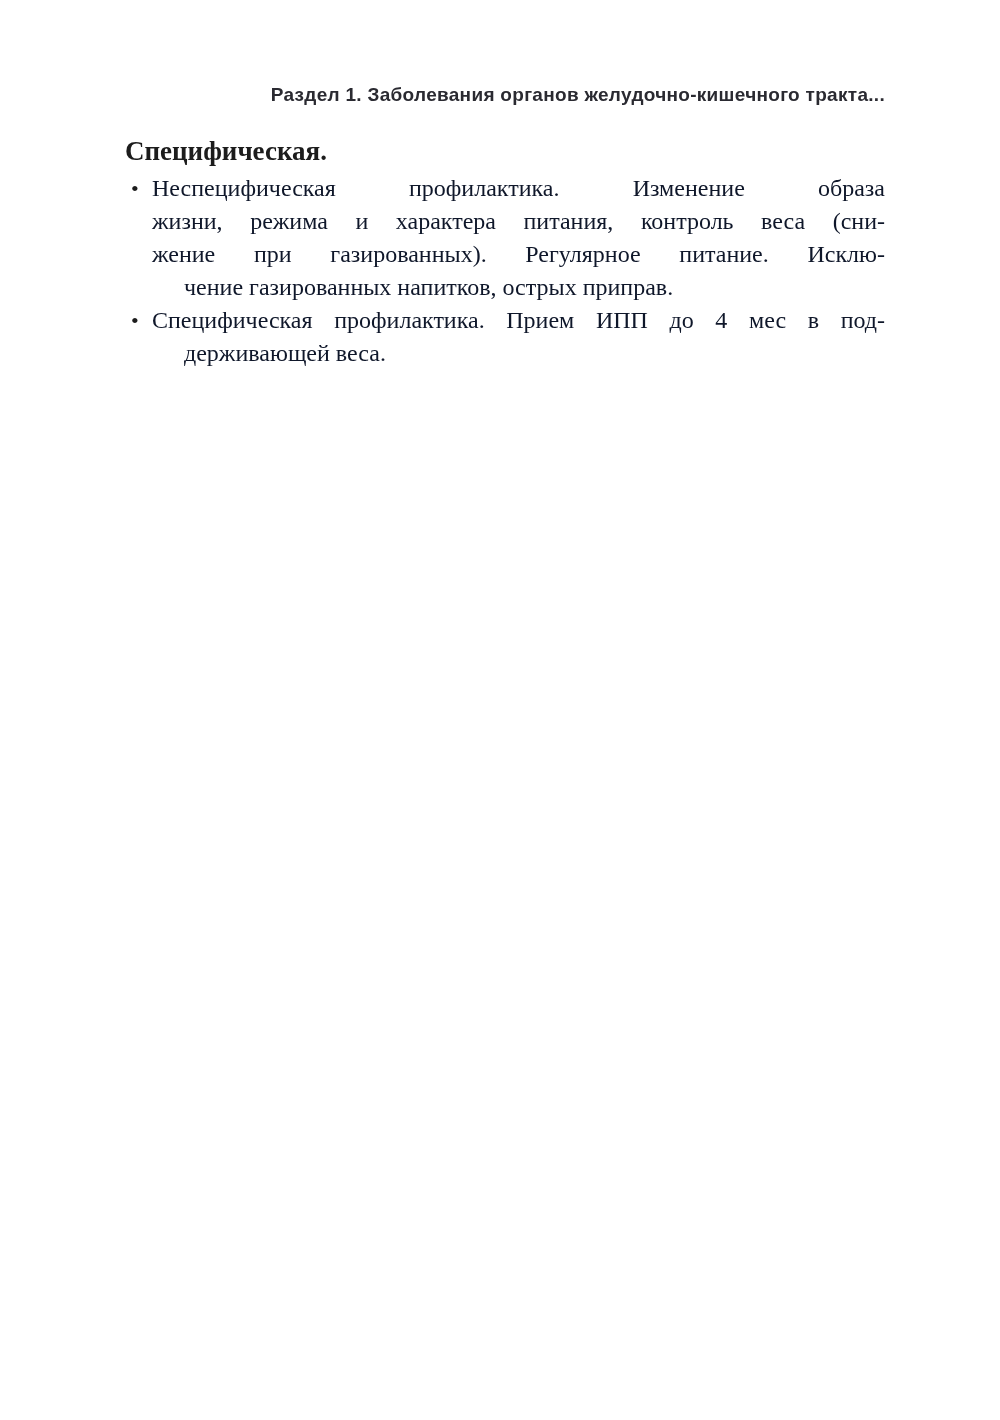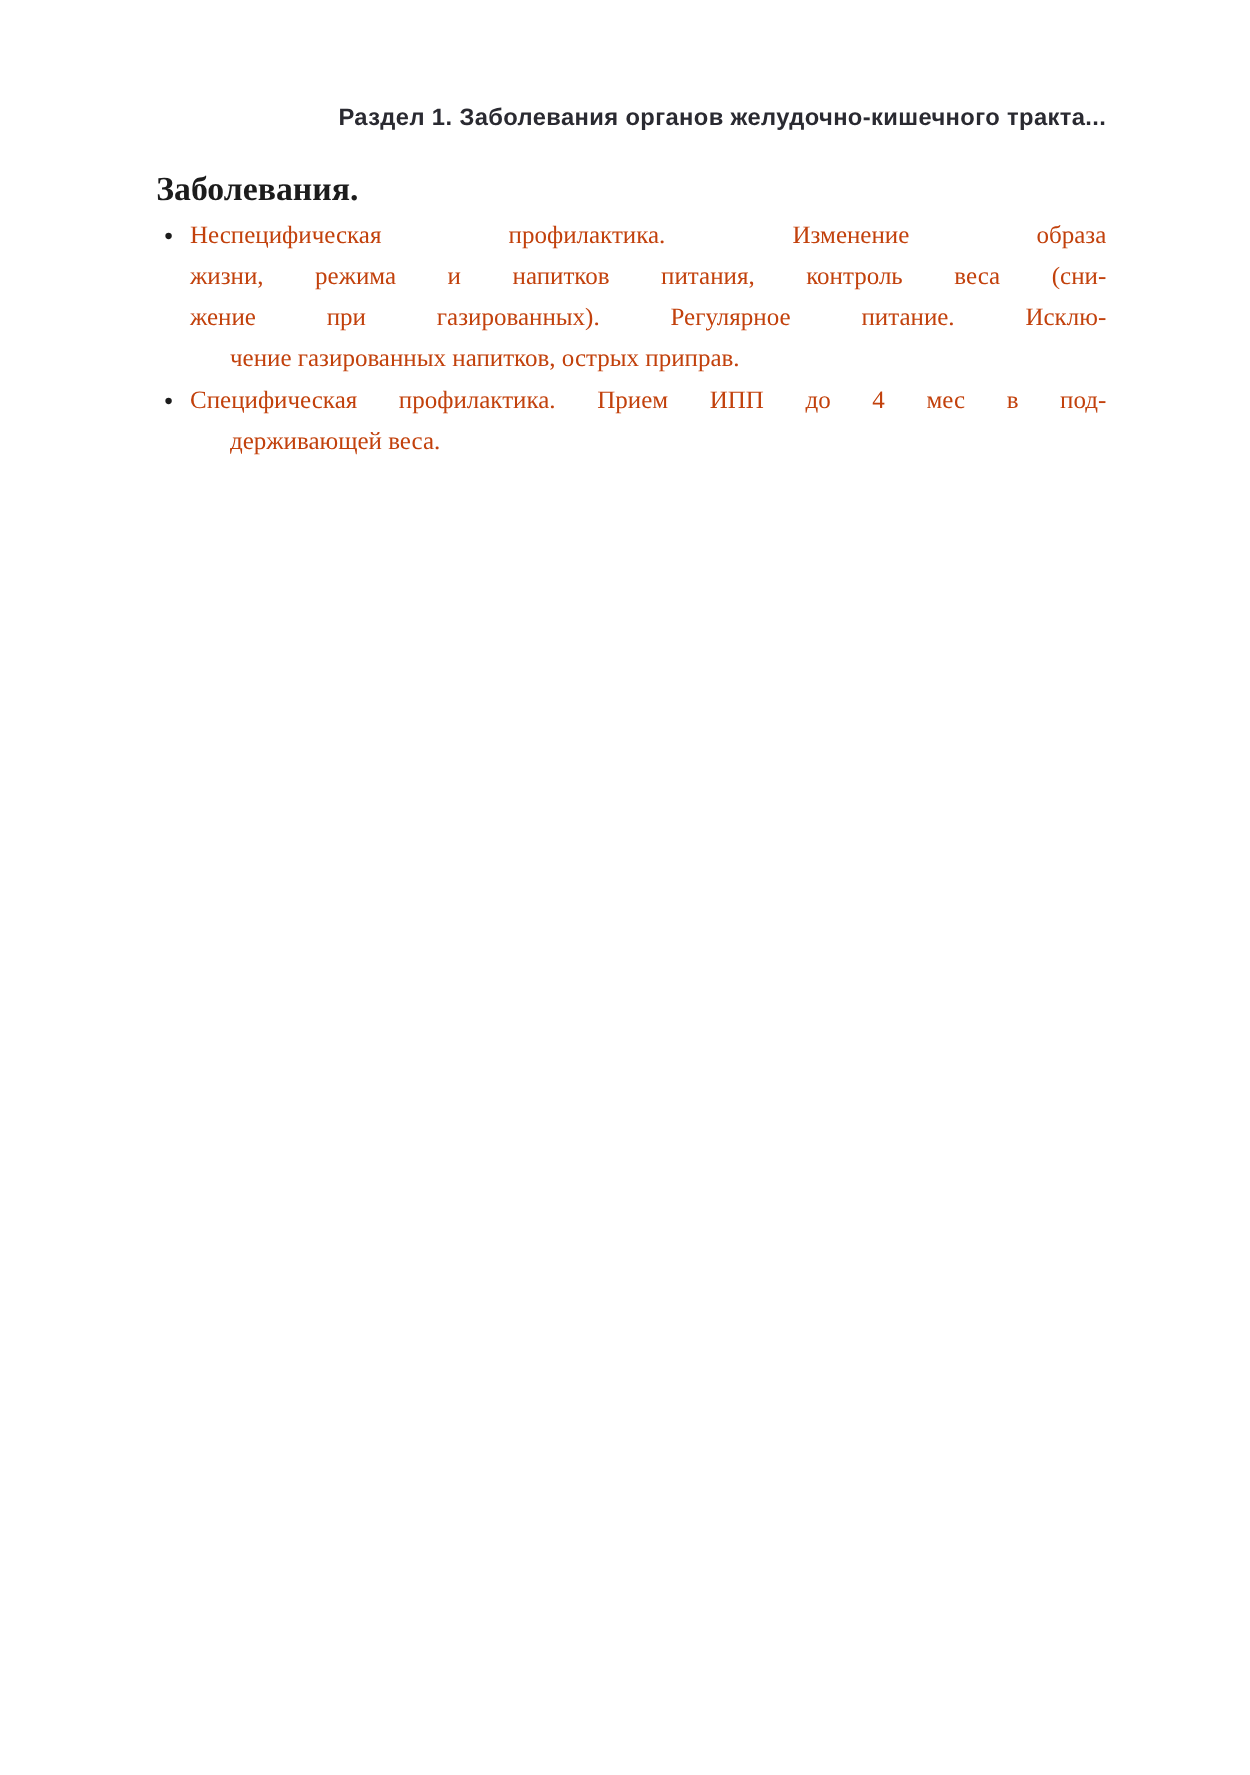--- a/index.html
+++ b/index.html
@@ -53,23 +53,23 @@
   .bullet-marker {
     position: absolute;
     left: 6px;
     top: 0;
     width: 16px;
     font-size: 22px;
     line-height: 33px;
     color: #1c1c1c;
   }
   .line {
-    font-size: 20px;
+    font-size: 24px;
     line-height: 33px;
-    color: #c2410c;
+    color: #0f172a;
   }
   .line.just {
     text-align: justify;
     text-align-last: justify;
   }
   .line.last {
     text-align: left;
     margin-left: 32px;
   }
   .page-number {
@@ -86,29 +86,29 @@
 </style>
 </head>
 <body>
 
 <div class="page">
 
   <div class="running-header">Раздел 1. Заболевания органов желудочно-кишечного тракта...</div>
 
   <div class="content">
 
-    <h2 class="heading">Заболевания.</h2>
+    <h2 class="heading">Специфическая.</h2>
 
     <div class="bullet-list">
 
       <div class="bullet-item">
         <span class="bullet-marker">•</span>
         <div class="lines">
           <div class="line just">Неспецифическая профилактика. Изменение образа</div>
-          <div class="line just">жизни, режима и напитков питания, контроль веса (сни-</div>
+          <div class="line just">жизни, режима и характера питания, контроль веса (сни-</div>
           <div class="line just">жение при газированных). Регулярное питание. Исклю-</div>
           <div class="line last">чение газированных напитков, острых приправ.</div>
         </div>
       </div>
 
       <div class="bullet-item">
         <span class="bullet-marker">•</span>
         <div class="lines">
           <div class="line just">Специфическая профилактика. Прием ИПП до 4 мес в под-</div>
           <div class="line last">держивающей веса.</div>

